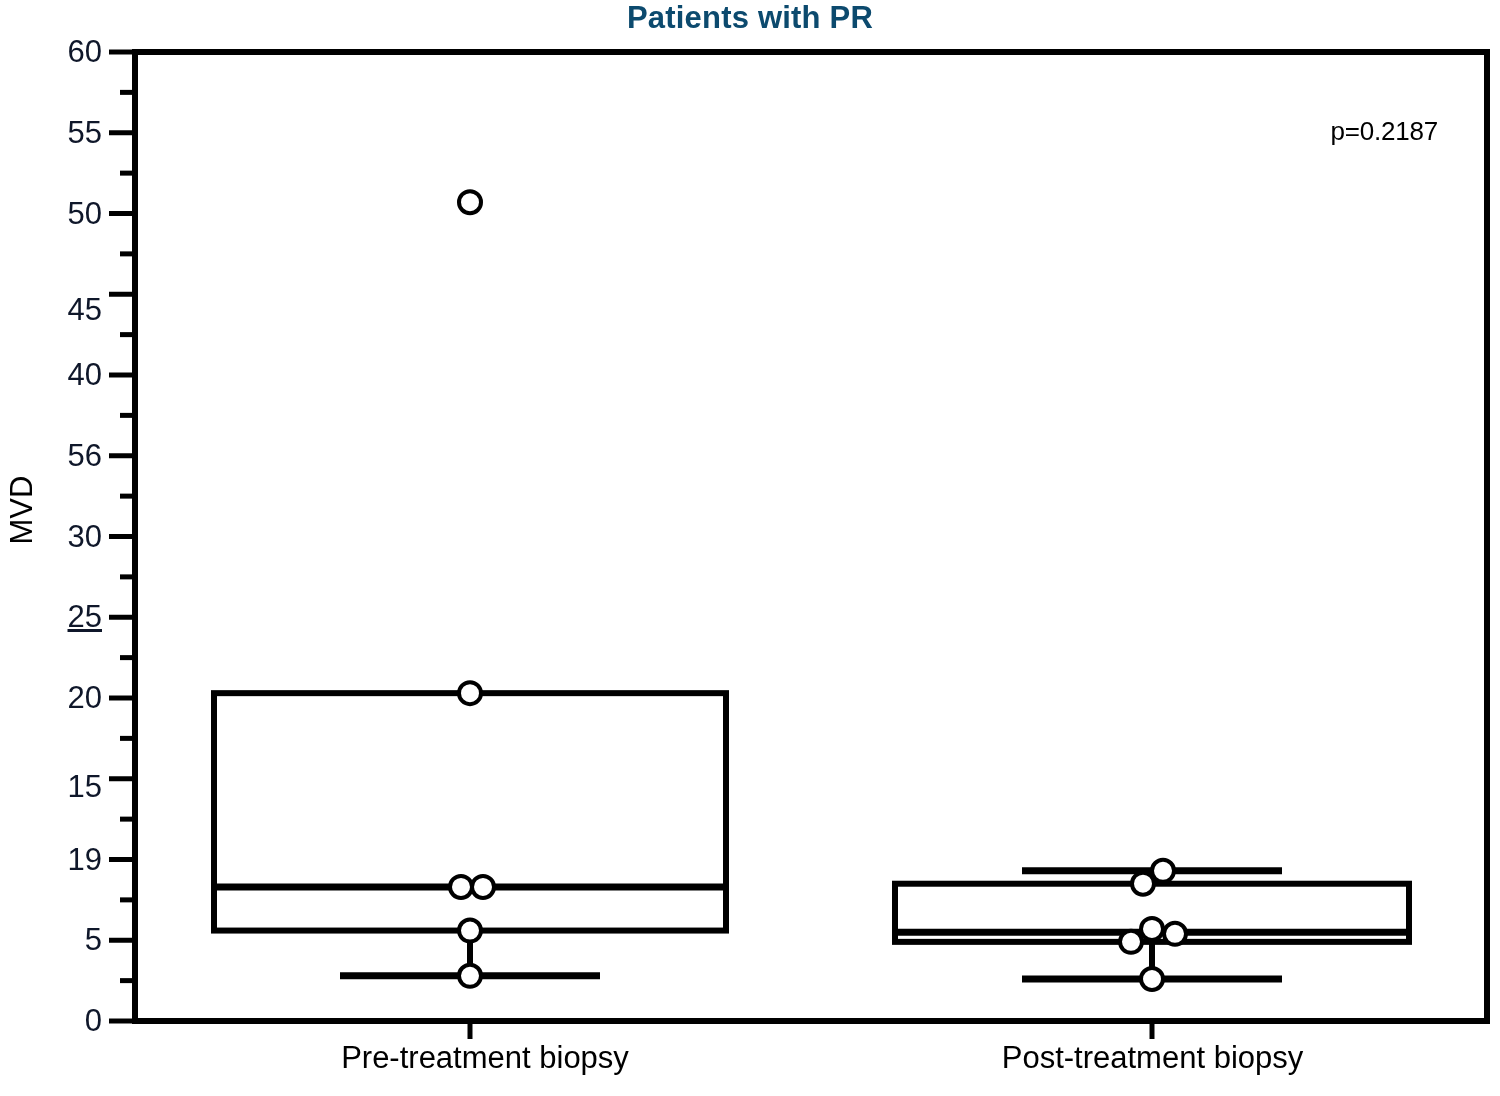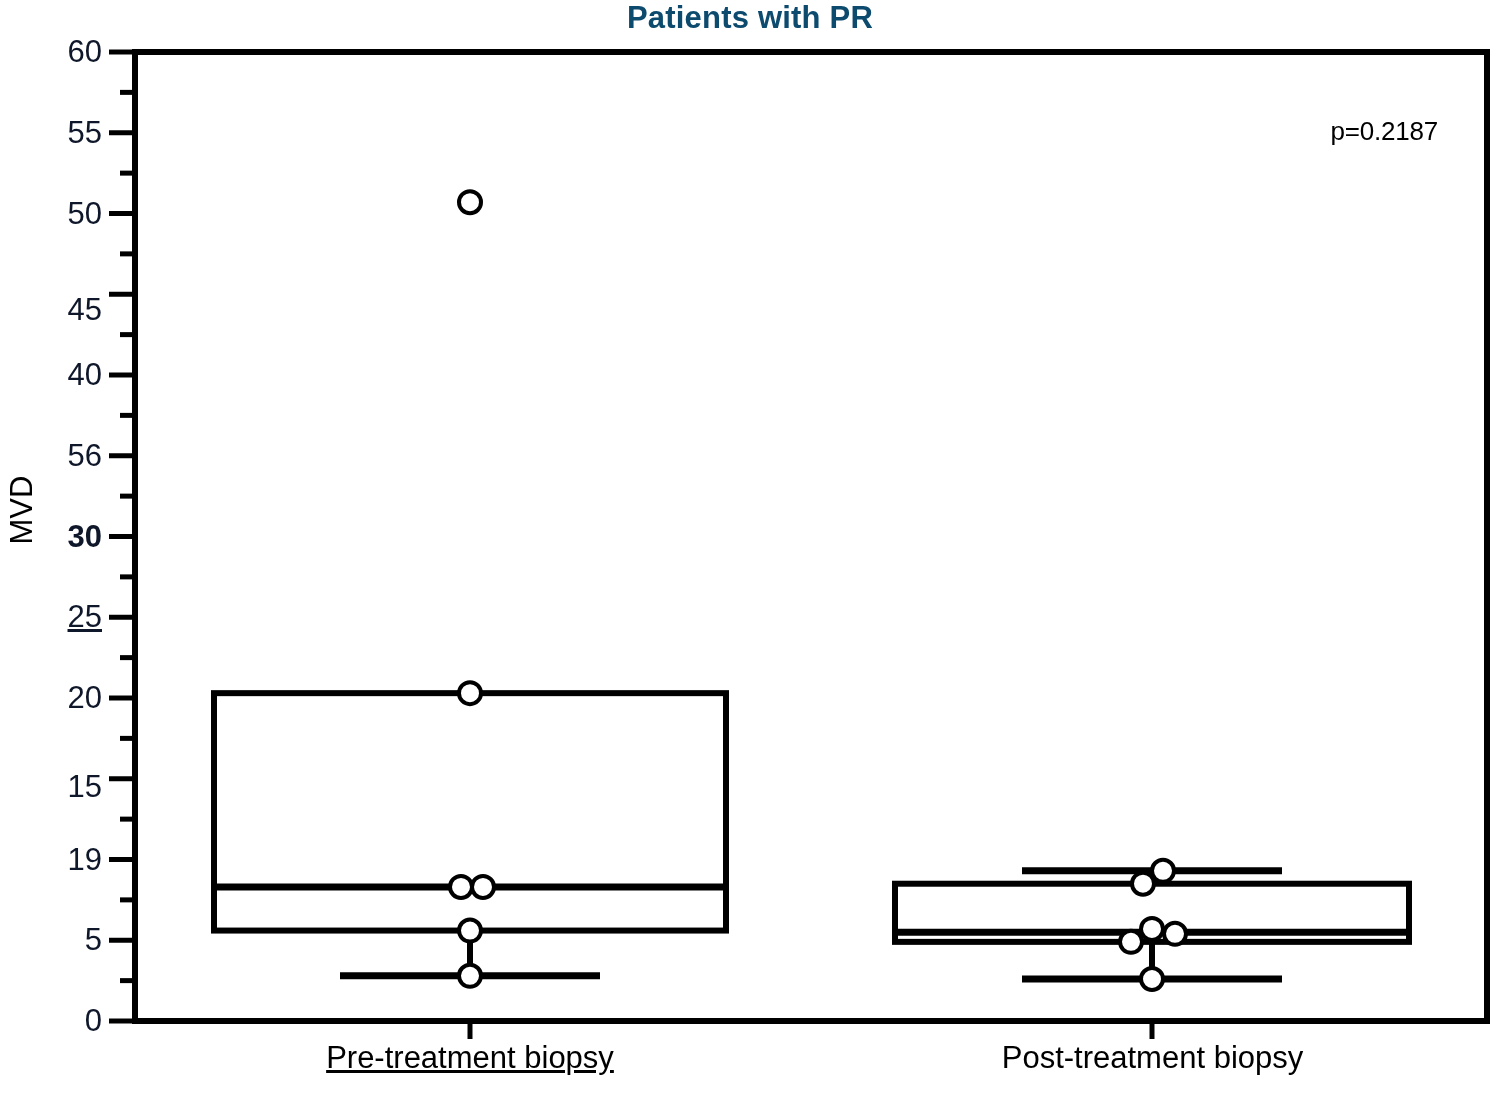--- a/index.html
+++ b/index.html
@@ -90,30 +90,30 @@
 
   <div class="ylabel">MVD</div>
 
   <div id="ytick-labels">
       <div class="ytick-label" style="top: 1005px;">0</div>
       <div class="ytick-label" style="top: 924.25px;">5</div>
       <div class="ytick-label" style="top: 843.5px;">19</div>
       <div class="ytick-label" style="top: 762.75px; margin-top: 8px;">15</div>
       <div class="ytick-label" style="top: 682px;">20</div>
       <div class="ytick-label" style="top: 601.25px; text-decoration: underline;">25</div>
-      <div class="ytick-label" style="top: 520.5px; font-weight: bold;">30</div>
+      <div class="ytick-label" style="top: 520.5px;">30</div>
       <div class="ytick-label" style="top: 439.75px;">56</div>
       <div class="ytick-label" style="top: 359px;">40</div>
       <div class="ytick-label" style="top: 294px;">45</div>
       <div class="ytick-label" style="top: 197.5px;">50</div>
       <div class="ytick-label" style="top: 116.75px;">55</div>
       <div class="ytick-label" style="top: 36px;">60</div>
     </div>
 
-  <div class="xtick-label" style="left:255px; width:430px;text-decoration:underline;">Pre-treatment biopsy</div>
+  <div class="xtick-label" style="left:270px; width:430px;">Pre-treatment biopsy</div>
 
   <div class="xtick-label" style="left:935px; width:435px;">Post-treatment biopsy</div>
 
   <svg class="plot" id="plot-svg" width="1500" height="1096">
       <rect x="135" y="52" width="1352" height="969" fill="none" stroke="#000000" stroke-width="6"></rect>
       <line x1="109" y1="1021" x2="135" y2="1021" stroke="#000000" stroke-width="5"></line>
       <line x1="109" y1="940.25" x2="135" y2="940.25" stroke="#000000" stroke-width="5"></line>
       <line x1="109" y1="859.5" x2="135" y2="859.5" stroke="#000000" stroke-width="5"></line>
       <line x1="109" y1="778.75" x2="135" y2="778.75" stroke="#000000" stroke-width="5"></line>
       <line x1="109" y1="698" x2="135" y2="698" stroke="#000000" stroke-width="5"></line>

